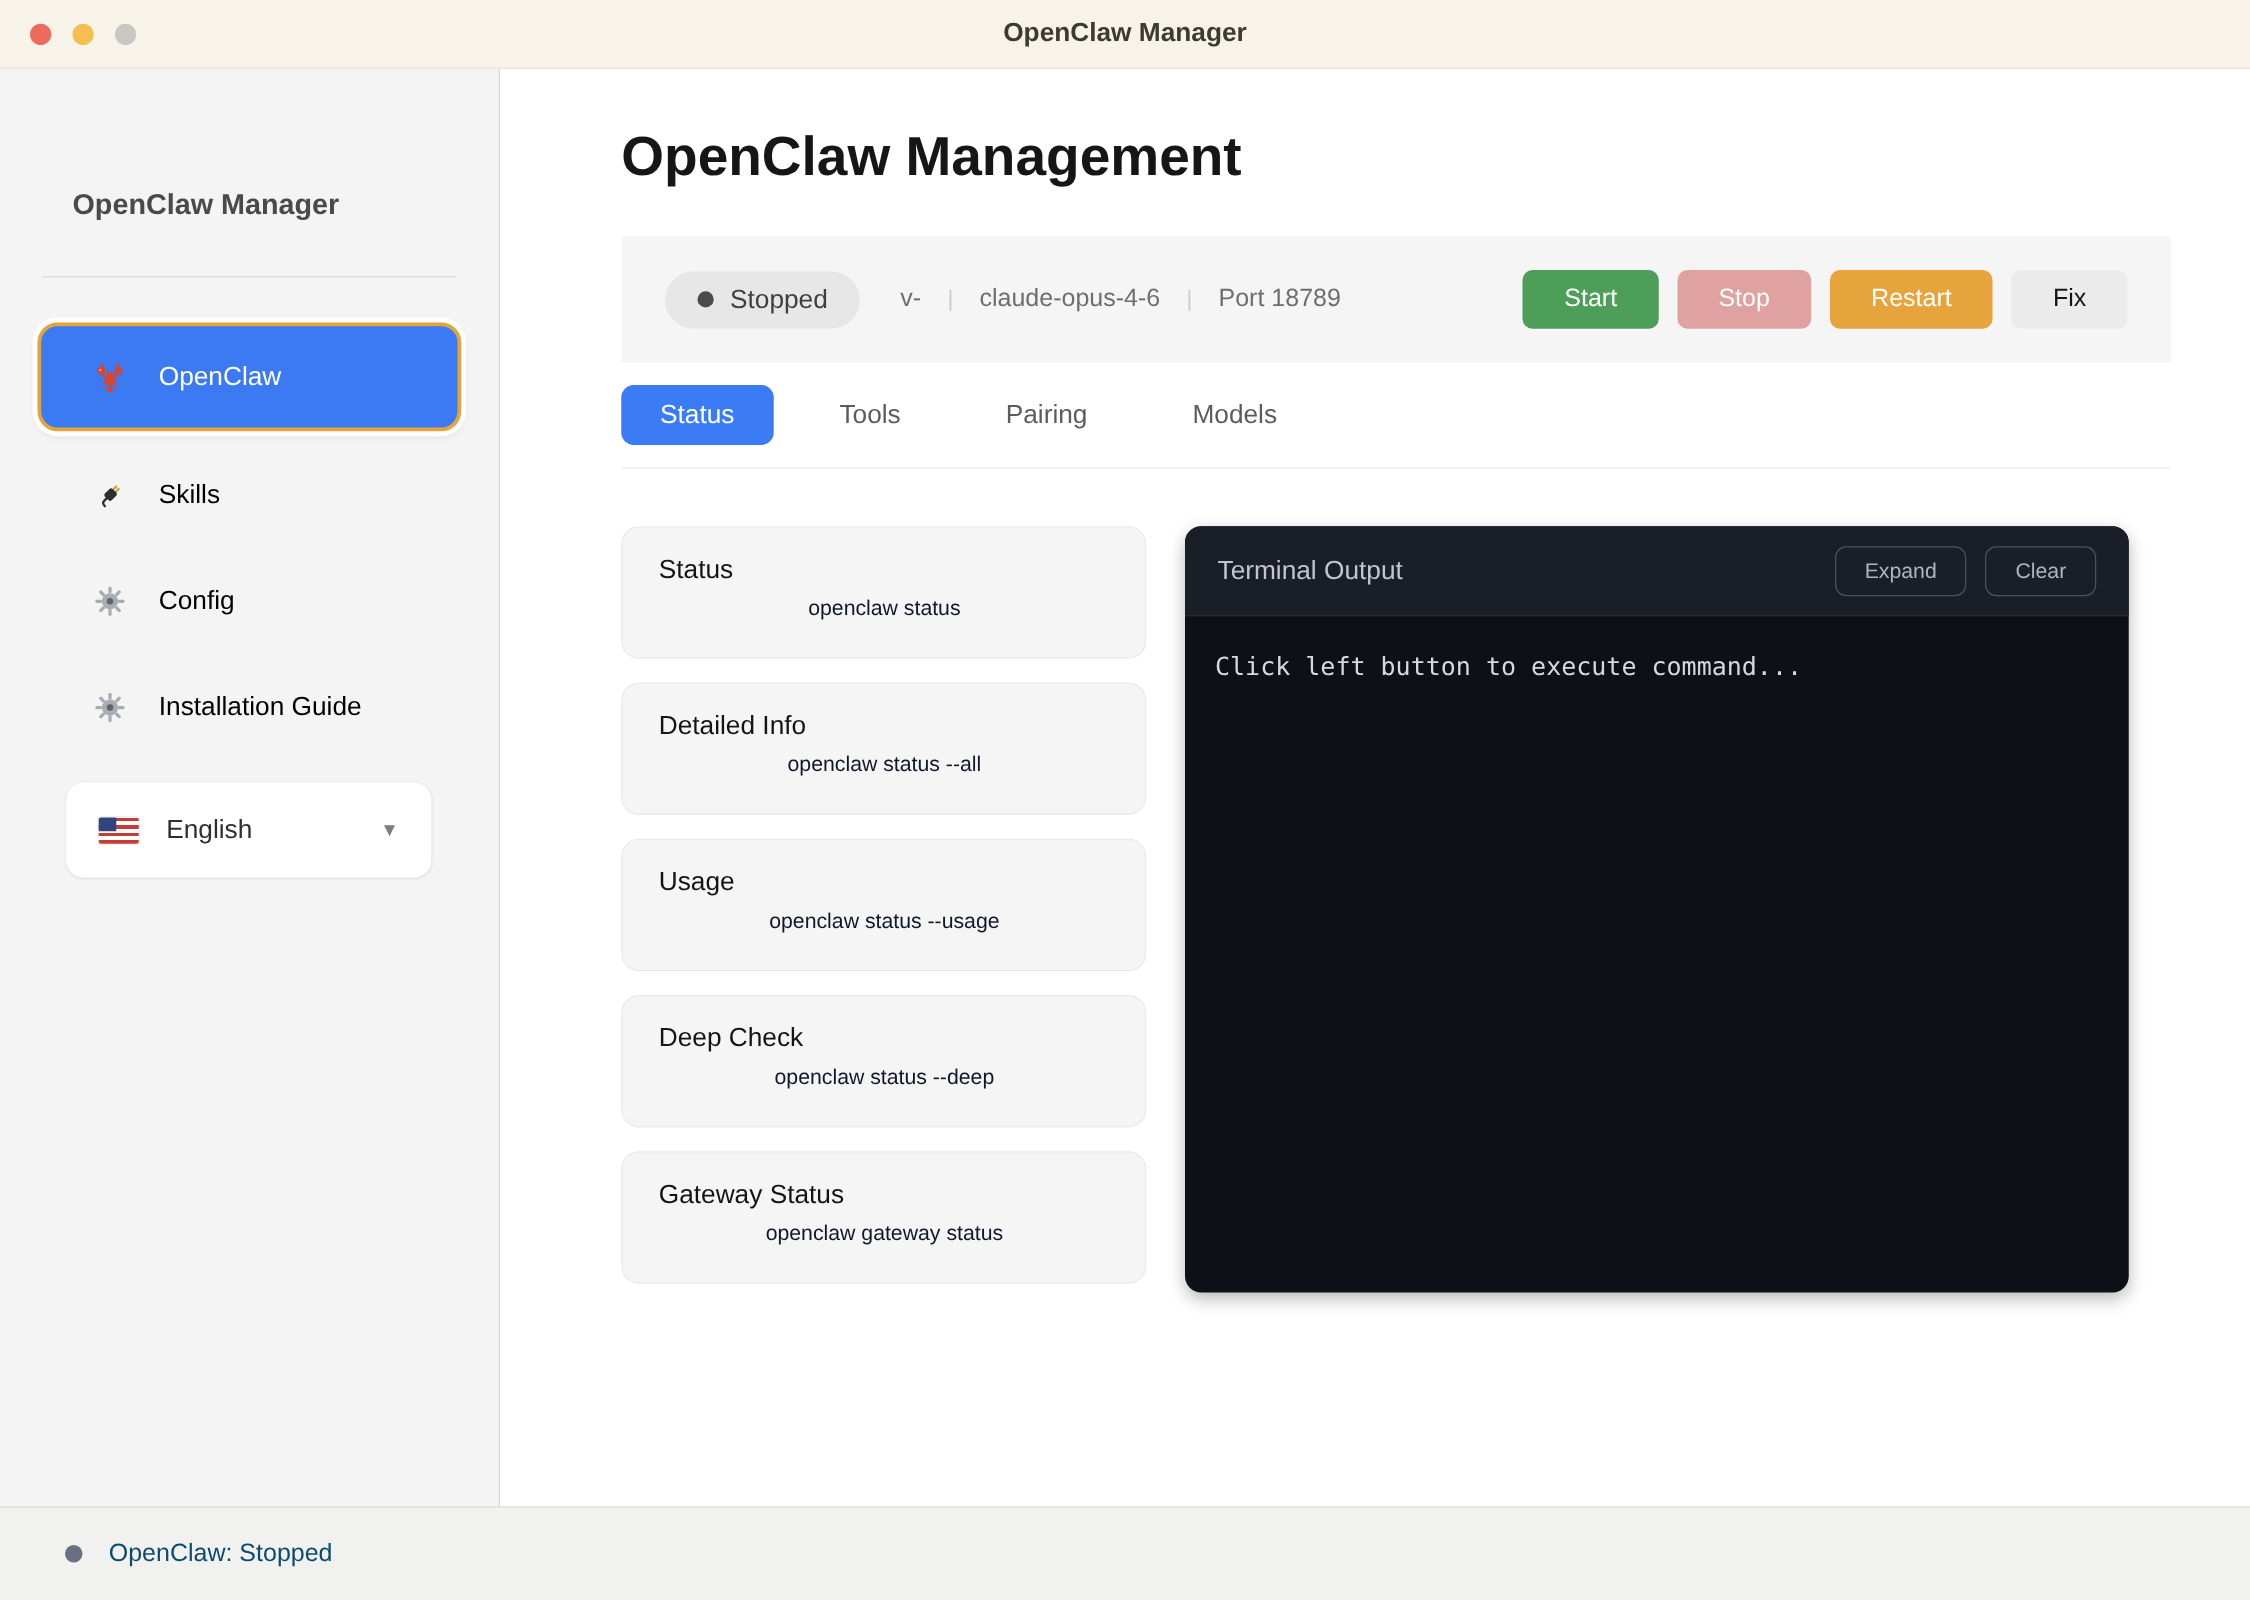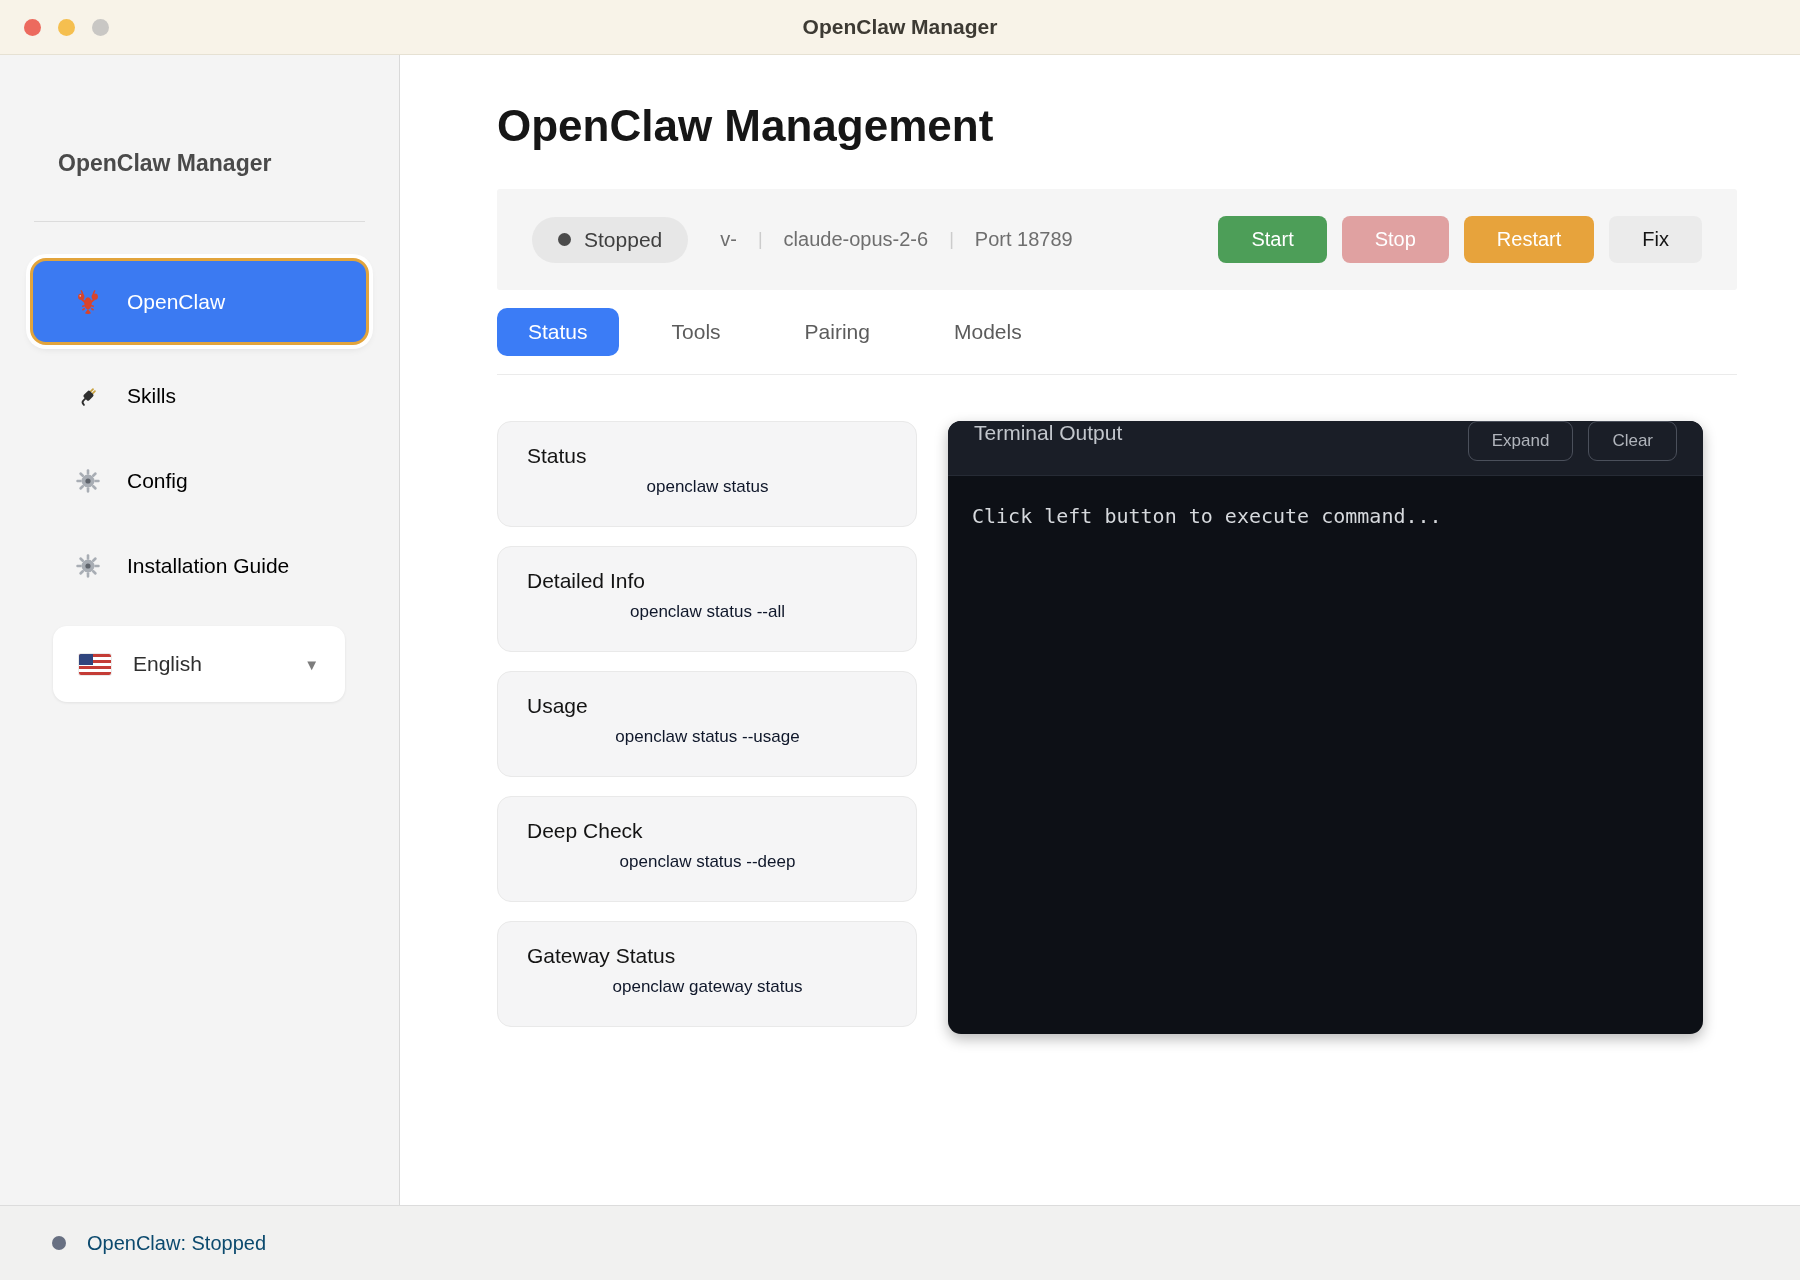--- a/index.html
+++ b/index.html
@@ -102,22 +102,22 @@
   }
   .card-title { font-size:21px; color:#141414; }
   .card-cmd { font-size:17px; color:#0f172a; margin-top:9px;text-align:center; }
 
   .terminal {
     flex:1 1 auto; height:613px; background:#0d1016; border-radius:13px;
     overflow:hidden; box-shadow:0 5px 14px rgba(0,0,0,0.28);
     display:flex; flex-direction:column;
   }
   .term-header {
-    height:55px; background:#1a1e27; border-bottom:1px solid #262b35;
-    display:flex; align-items:flex-start; padding:0 26px; flex:0 0 auto;
+    height:72px; background:#1a1e27; border-bottom:1px solid #262b35;
+    display:flex; align-items:center; padding:0 26px; flex:0 0 auto;
   }
   .term-title { font-size:21px; color:#c2c6cc; }
   .term-buttons { margin-left:auto; display:flex; gap:15px; }
   .term-btn {
     background:transparent; border:1px solid #4b505b; border-radius:9px;
     color:#b0b4bb; font-size:17px; font-family:inherit; padding:9px 23px; cursor:pointer;
   }
   .term-body {
     flex:1 1 auto; padding:28px 24px;
     font-family:"DejaVu Sans Mono", monospace; font-size:20px; color:#d6d9dd;
@@ -237,21 +237,21 @@
     <div class="page-title">OpenClaw Management</div>
 
     <div class="status-panel">
       <div class="status-pill">
         <span class="pill-dot"></span>
         <span class="pill-text">Stopped</span>
       </div>
       <div class="meta">
         <span class="m">v-</span>
         <span class="sep">|</span>
-        <span class="m">claude-opus-2-6</span>
+        <span class="m">claude-opus-4-6</span>
         <span class="sep">|</span>
         <span class="m">Port 18789</span>
       </div>
       <div class="controls">
         <button class="btn start">Start</button>
         <button class="btn stop">Stop</button>
         <button class="btn restart">Restart</button>
         <button class="btn fix">Fix</button>
       </div>
     </div>

